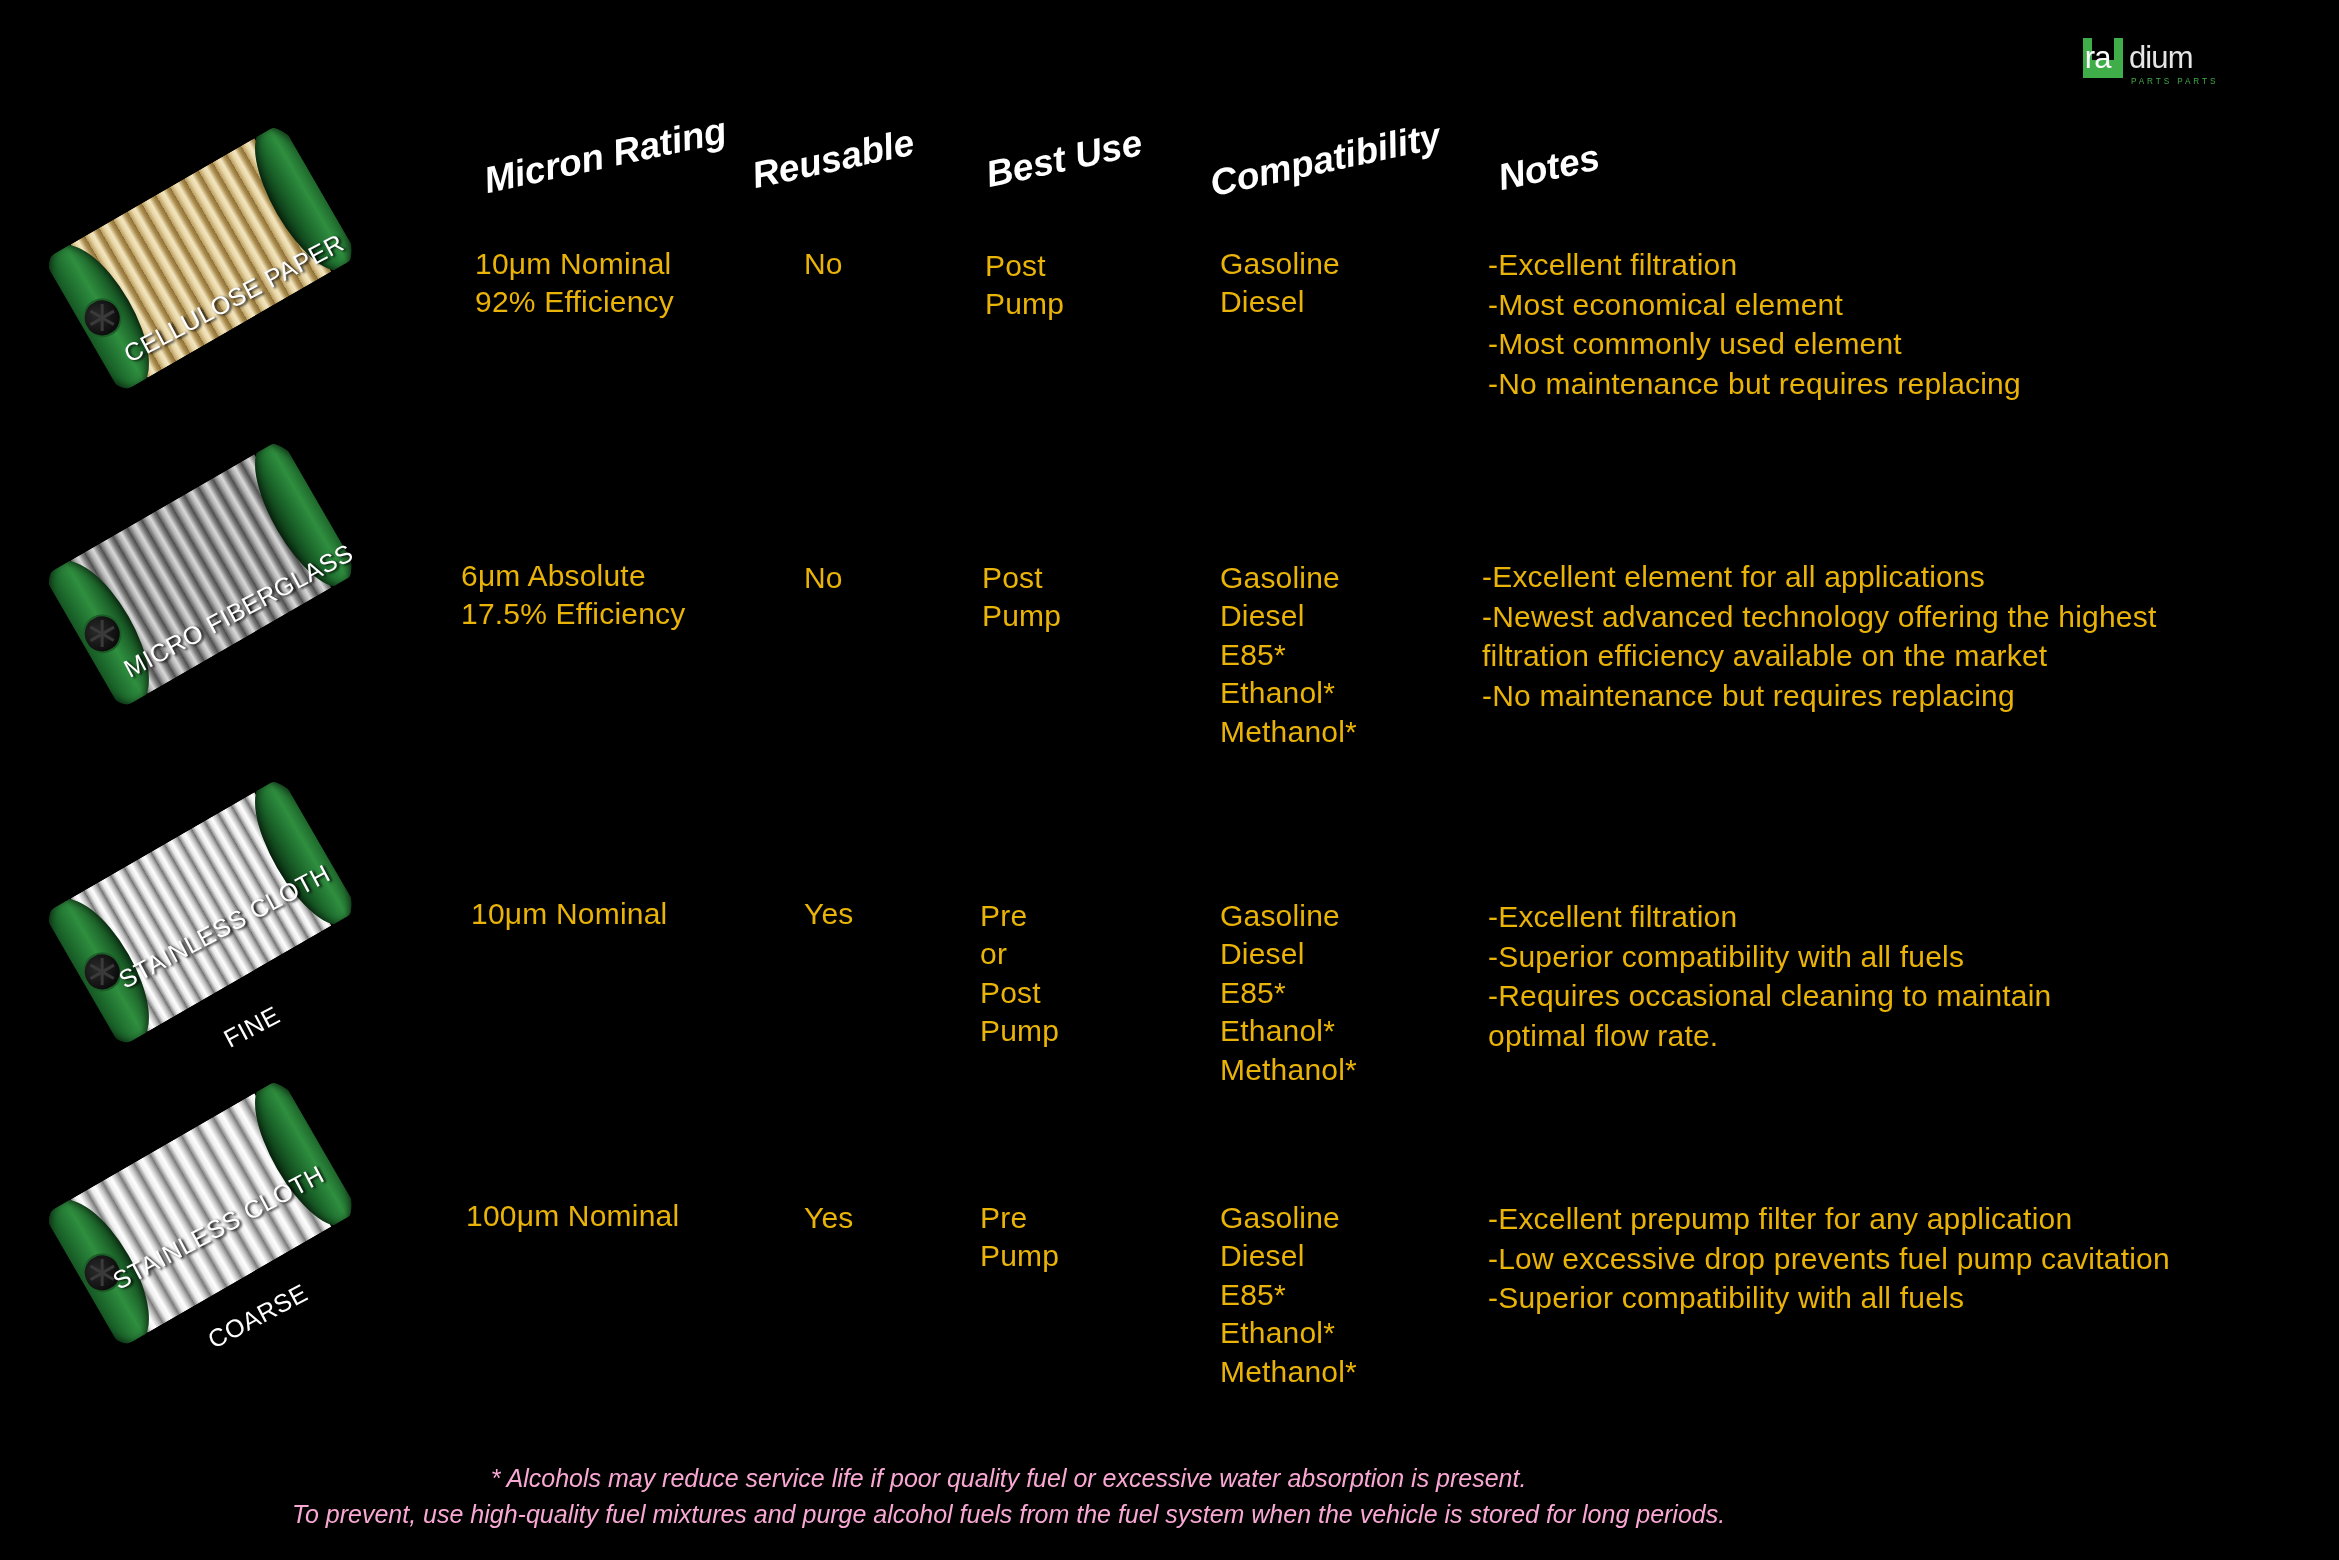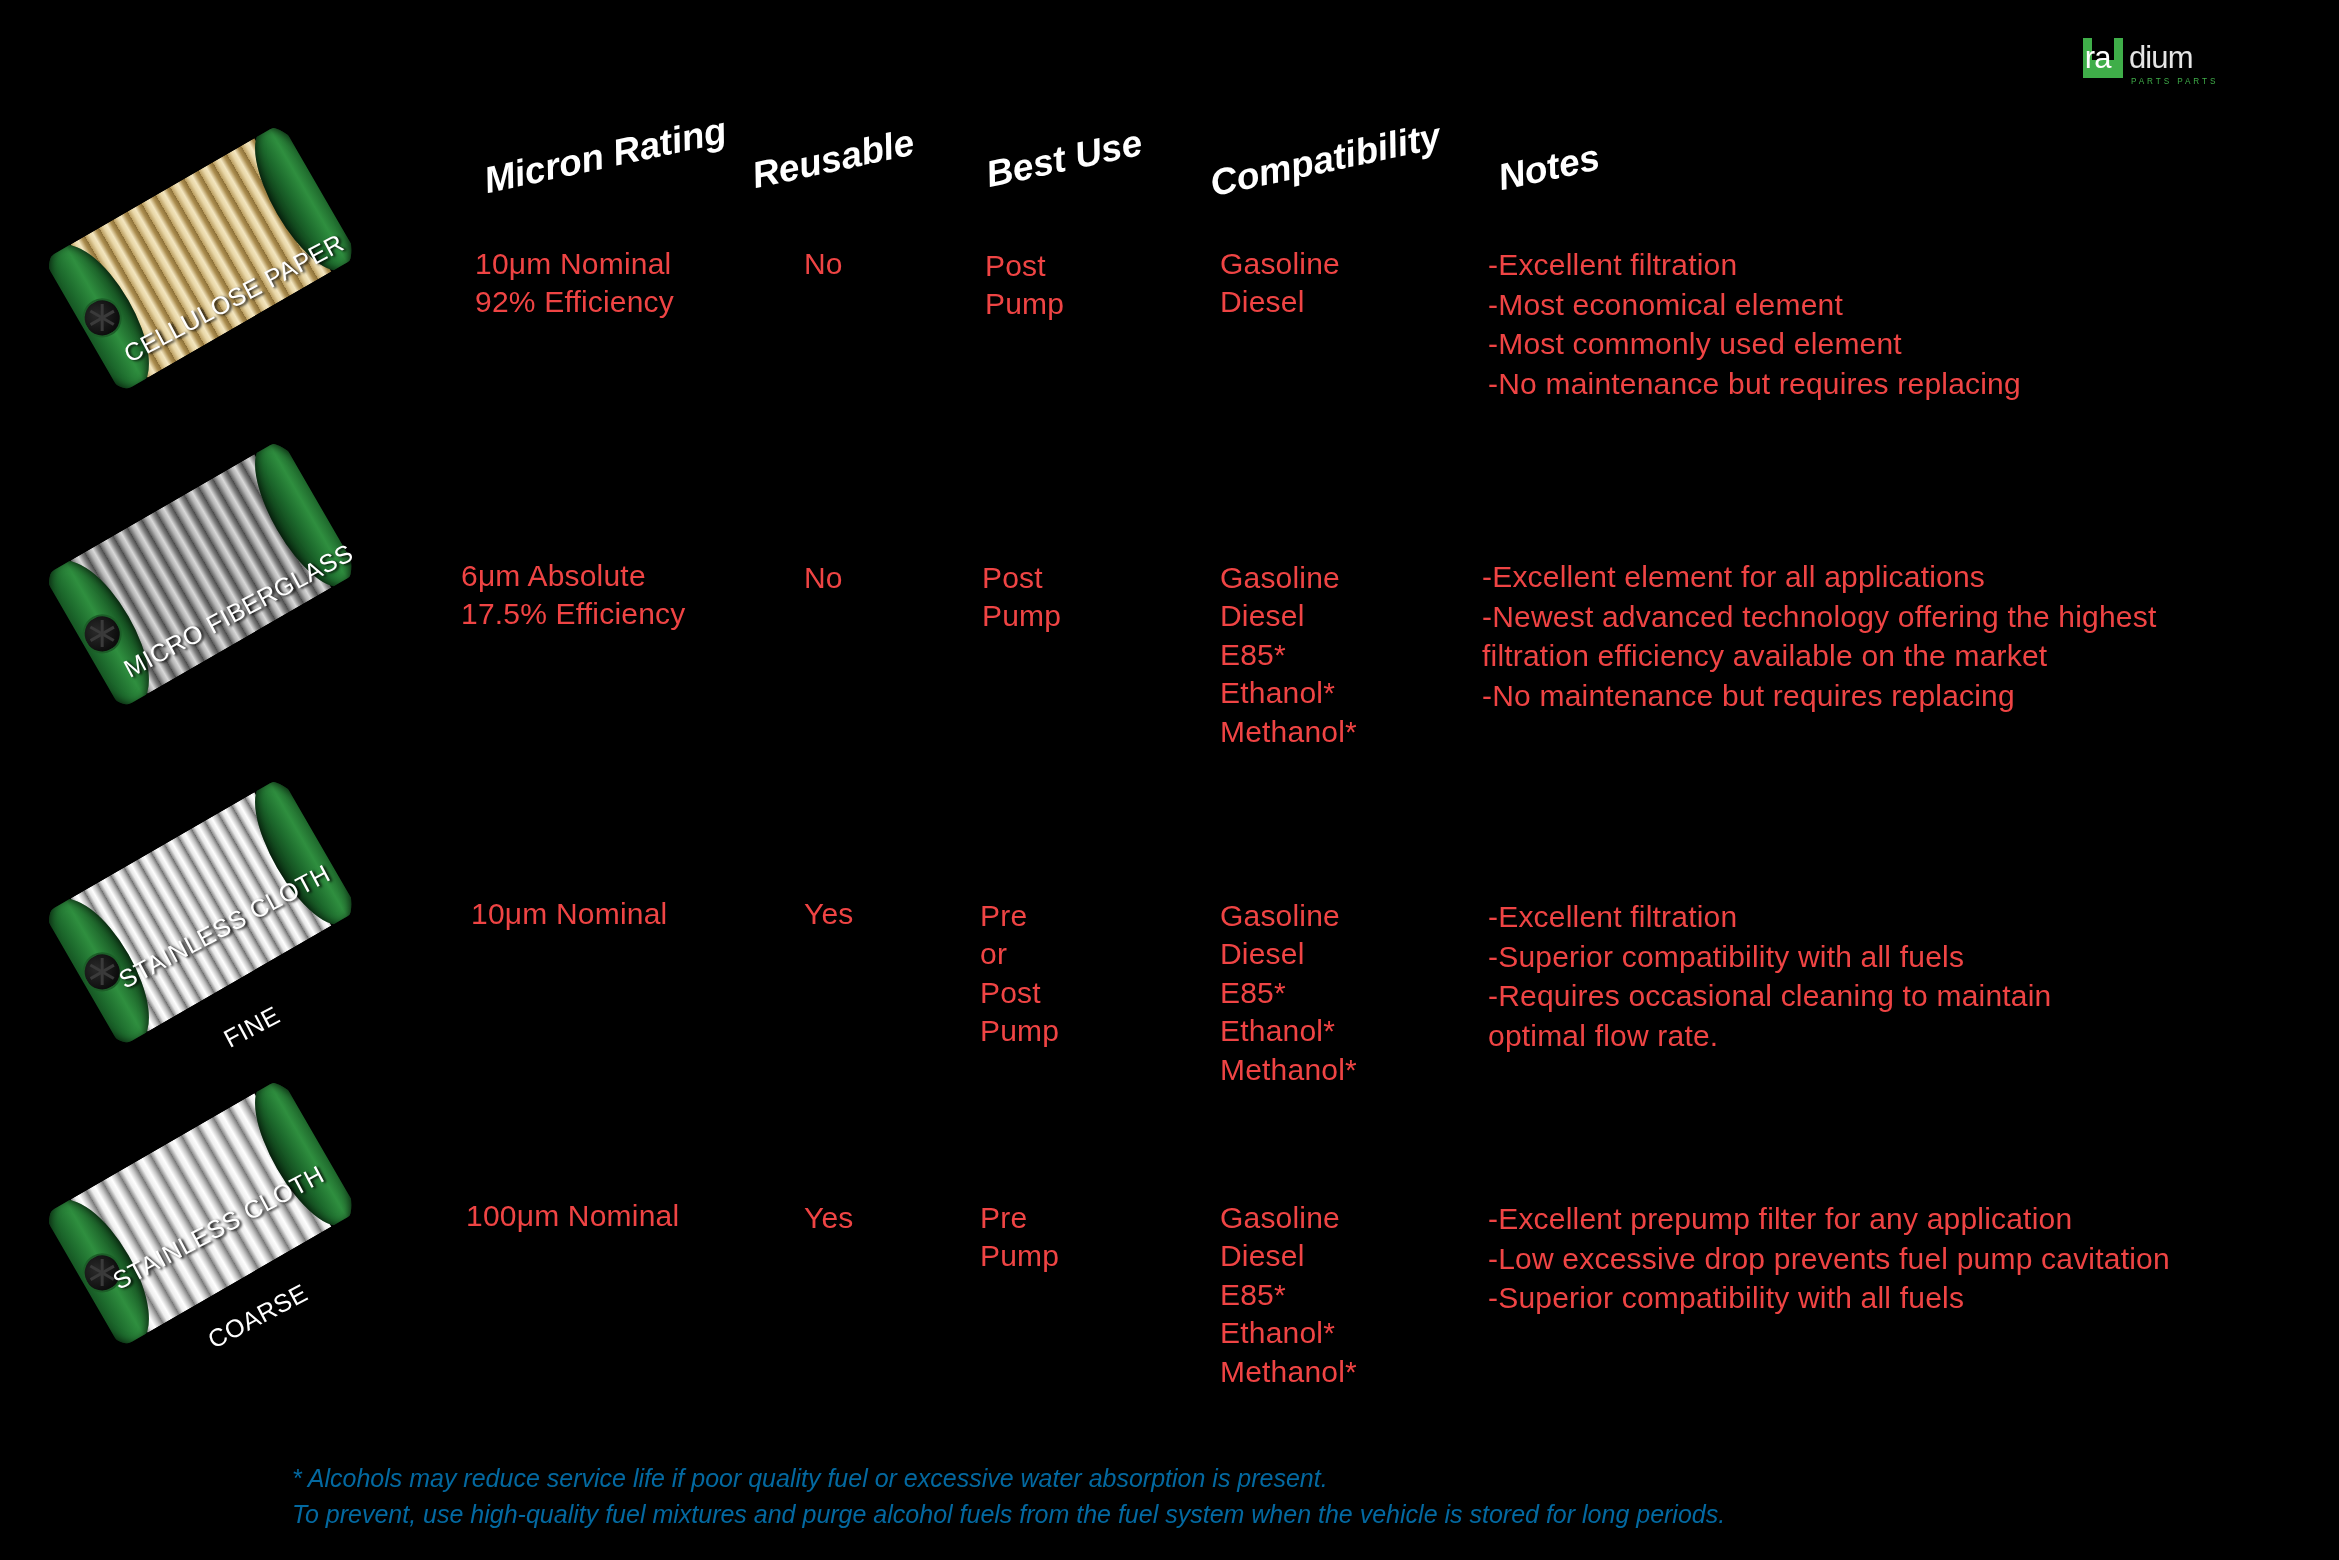--- a/index.html
+++ b/index.html
@@ -150,35 +150,36 @@
     letter-spacing: 0.5px;
     text-shadow: 1.8px 1.8px 2.7px rgba(0,0,0,0.9);
   }
   .lbl.l2 { }
 
   
   .cell {
     position: absolute;
     font-size: 30px;
     line-height: 1.28;
-    color: #ef4444;
+    color: #eab308;
     white-space: pre-line;
     letter-spacing: 0.2px;
   }
   .cell.notes { font-size: 30px; line-height: 1.32; }
 
   
   .footnote {
     position: absolute;
     left: 292px;
     font-size: 25px;
     font-style: italic;
-    color: #0369a1;
+    color: #f9a8d4;
     line-height: 1.45;
     white-space: pre-line;
+    text-align: center;
   }
 </style>
 </head>
 <body>
 
 <div class="logo">
   <div class="logo-mark">
     <div class="logo-mark-inner"></div>
   </div>
   <div class="logo-ra">ra</div>

